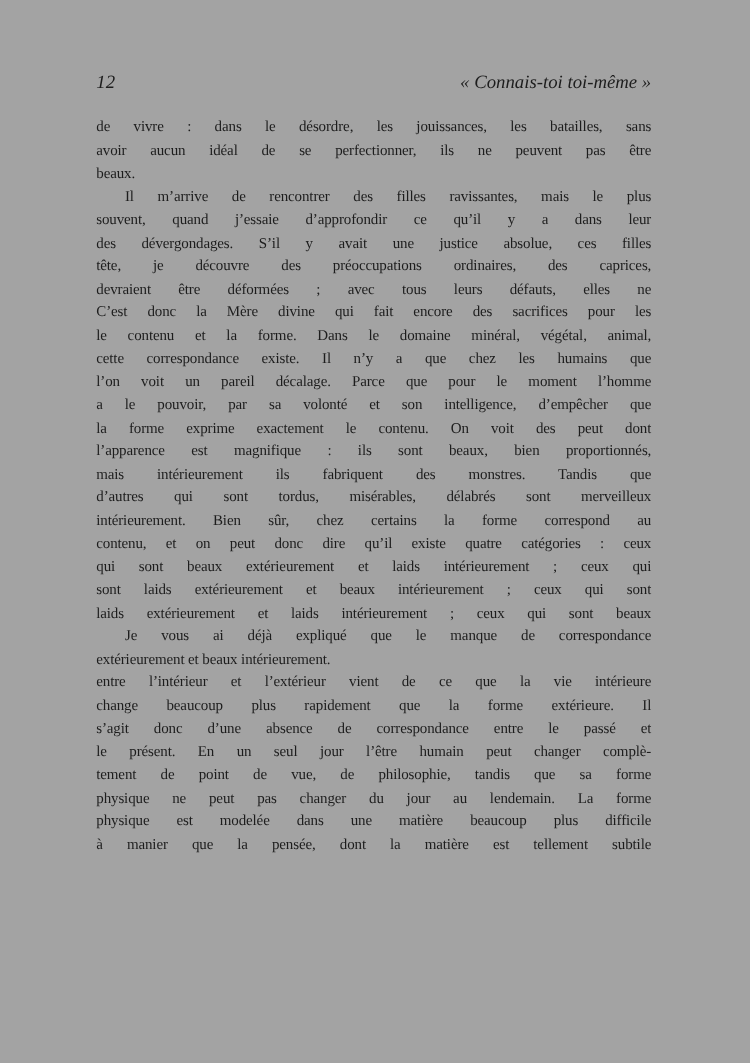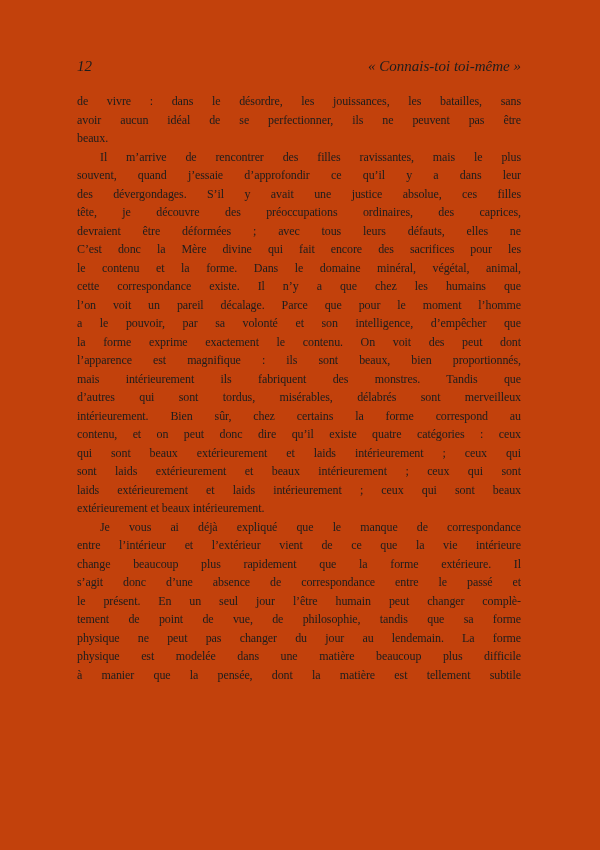--- a/index.html
+++ b/index.html
@@ -1,20 +1,20 @@
 <!DOCTYPE html>
 <html><head>
 <meta charset="utf-8">
 <style>
   html, body { margin: 0; padding: 0; }
   .page {
     position: relative;
     width: 600px;
     height: 850px;
-    background: #c2410c;
+    background: #a3a3a3;
     color: #1d1d1d;
     font-family: "Liberation Serif", "DejaVu Serif", serif;
     overflow: hidden;
     box-sizing: border-box;
   }
   .content {
     position: absolute;
     left: 77px;
     top: 57px;
     width: 444px;
@@ -71,22 +71,22 @@
         <div class="line">a le pouvoir, par sa volonté et son intelligence, d’empêcher que</div>
         <div class="line">la forme exprime exactement le contenu. On voit des peut dont</div>
         <div class="line">l’apparence est magnifique : ils sont beaux, bien proportionnés,</div>
         <div class="line">mais intérieurement ils fabriquent des monstres. Tandis que</div>
         <div class="line">d’autres qui sont tordus, misérables, délabrés sont merveilleux</div>
         <div class="line">intérieurement. Bien sûr, chez certains la forme correspond au</div>
         <div class="line">contenu, et on peut donc dire qu’il existe quatre catégories : ceux</div>
         <div class="line">qui sont beaux extérieurement et laids intérieurement ; ceux qui</div>
         <div class="line">sont laids extérieurement et beaux intérieurement ; ceux qui sont</div>
         <div class="line">laids extérieurement et laids intérieurement ; ceux qui sont beaux</div>
+        <div class="line indent">Je vous ai déjà expliqué que le manque de correspondance</div>
         <div class="line para-end">extérieurement et beaux intérieurement.</div>
-        <div class="line indent">Je vous ai déjà expliqué que le manque de correspondance</div>
         <div class="line">entre l’intérieur et l’extérieur vient de ce que la vie intérieure</div>
         <div class="line">change beaucoup plus rapidement que la forme extérieure. Il</div>
         <div class="line">s’agit donc d’une absence de correspondance entre le passé et</div>
         <div class="line">le présent. En un seul jour l’être humain peut changer complè-</div>
         <div class="line">tement de point de vue, de philosophie, tandis que sa forme</div>
         <div class="line">physique ne peut pas changer du jour au lendemain. La forme</div>
         <div class="line">physique est modelée dans une matière beaucoup plus difficile</div>
         <div class="line">à manier que la pensée, dont la matière est tellement subtile</div>
       </div>
   </div>

